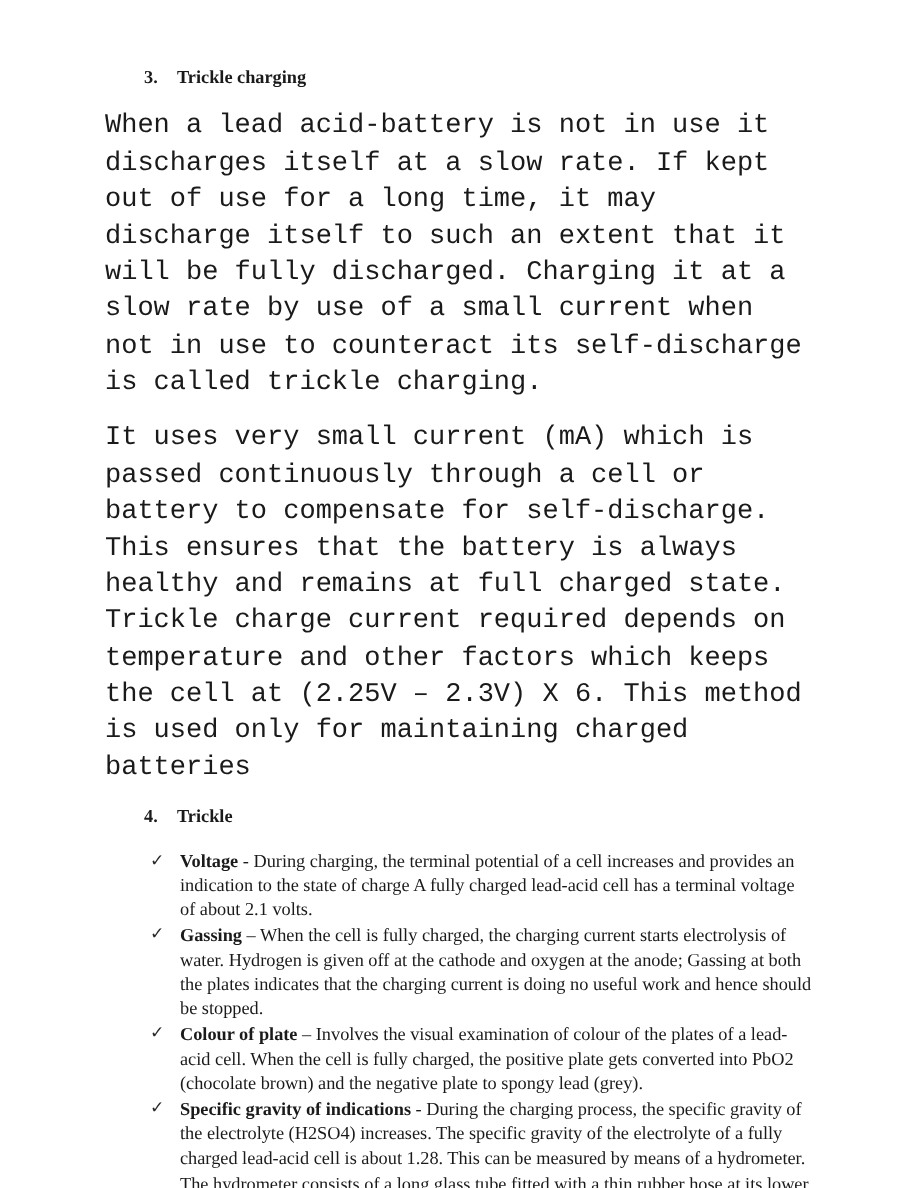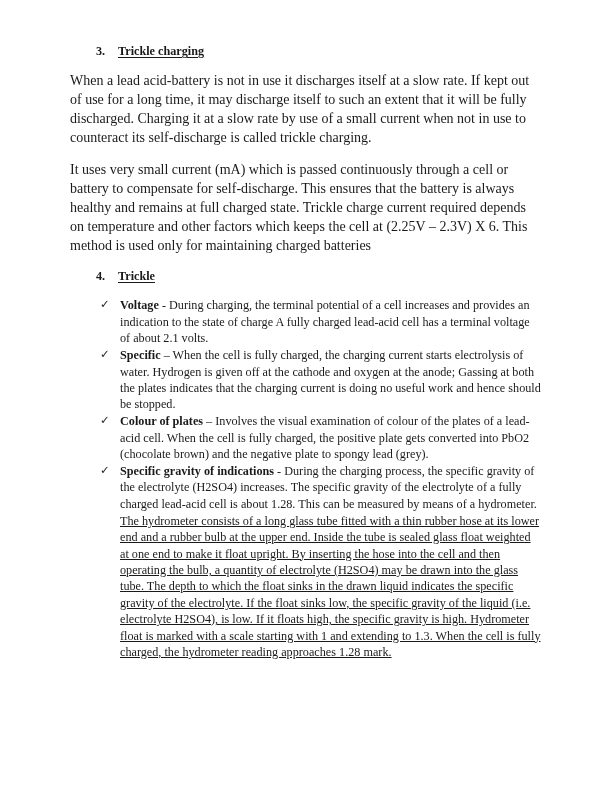--- a/index.html
+++ b/index.html
@@ -36,30 +36,30 @@
     font-weight: bold;
     line-height: 1.26;
   }
   .num-heading .num {
     width: 22px;
     flex: 0 0 22px;
     font-weight: bold;
     text-decoration: none;
   }
   .num-heading .htext {
-    text-decoration: underline;
     text-underline-offset: 2px;
   }
 
   
   p.body-par {
     margin: 0 0 13px 0;
-    font-size: 14px;
+    font-size: 18px;
     line-height: 1.355;
     text-align: left;
+    font-family: Liberation Mono, monospace;
   }
 
   
   .center-heading {
     margin: 16px 0 14px 0;
     text-align: center;
     font-size: 12.4px;
     font-weight: bold;
     letter-spacing: 0.2px;
   }
@@ -126,25 +126,25 @@
 
 
 
     <ul class="check-list">
       <li>
         <span class="tick">✓</span>
         <b>Voltage</b><span> - During charging, the terminal potential of a cell increases and provides an indication to the state of charge A fully charged lead-acid cell has a terminal voltage of about 2.1 volts.</span>
       </li>
       <li>
         <span class="tick">✓</span>
-        <b>Specific</b><span> – When the cell is fully charged, the charging current starts electrolysis of water. Hydrogen is given off at the cathode and oxygen at the anode; Gassing at both the plates indicates that the charging current is doing no useful work and hence should be stopped.</span>
+        <b>Gassing</b><span> – When the cell is fully charged, the charging current starts electrolysis of water. Hydrogen is given off at the cathode and oxygen at the anode; Gassing at both the plates indicates that the charging current is doing no useful work and hence should be stopped.</span>
       </li>
       <li>
         <span class="tick">✓</span>
-        <b>Colour of plates</b><span> – Involves the visual examination of colour of the plates of a lead-acid cell. When the cell is fully charged, the positive plate gets converted into PbO2 (chocolate brown) and the negative plate to spongy lead (grey).</span>
+        <b>Colour of plate</b><span> – Involves the visual examination of colour of the plates of a lead-acid cell. When the cell is fully charged, the positive plate gets converted into PbO2 (chocolate brown) and the negative plate to spongy lead (grey).</span>
       </li>
       <li>
         <span class="tick">✓</span>
         <b>Specific gravity of indications</b><span> - During the charging process, the specific gravity of the electrolyte (H2SO4) increases. The specific gravity of the electrolyte of a fully charged lead-acid cell is about 1.28. This can be measured by means of a hydrometer.</span>
       </li>
     </ul>
 
     <p class="sub-par">The hydrometer consists of a long glass tube fitted with a thin rubber hose at its lower end and a rubber bulb at the upper end. Inside the tube is sealed glass float weighted at one end to make it float upright. By inserting the hose into the cell and then operating the bulb, a quantity of electrolyte (H2SO4) may be drawn into the glass tube. The depth to which the float sinks in the drawn liquid indicates the specific gravity of the electrolyte. If the float sinks low, the specific gravity of the liquid (i.e. electrolyte H2SO4), is low. If it floats high, the specific gravity is high. Hydrometer float is marked with a scale starting with 1 and extending to 1.3. When the cell is fully charged, the hydrometer reading approaches 1.28 mark.</p>
 
   </div>

